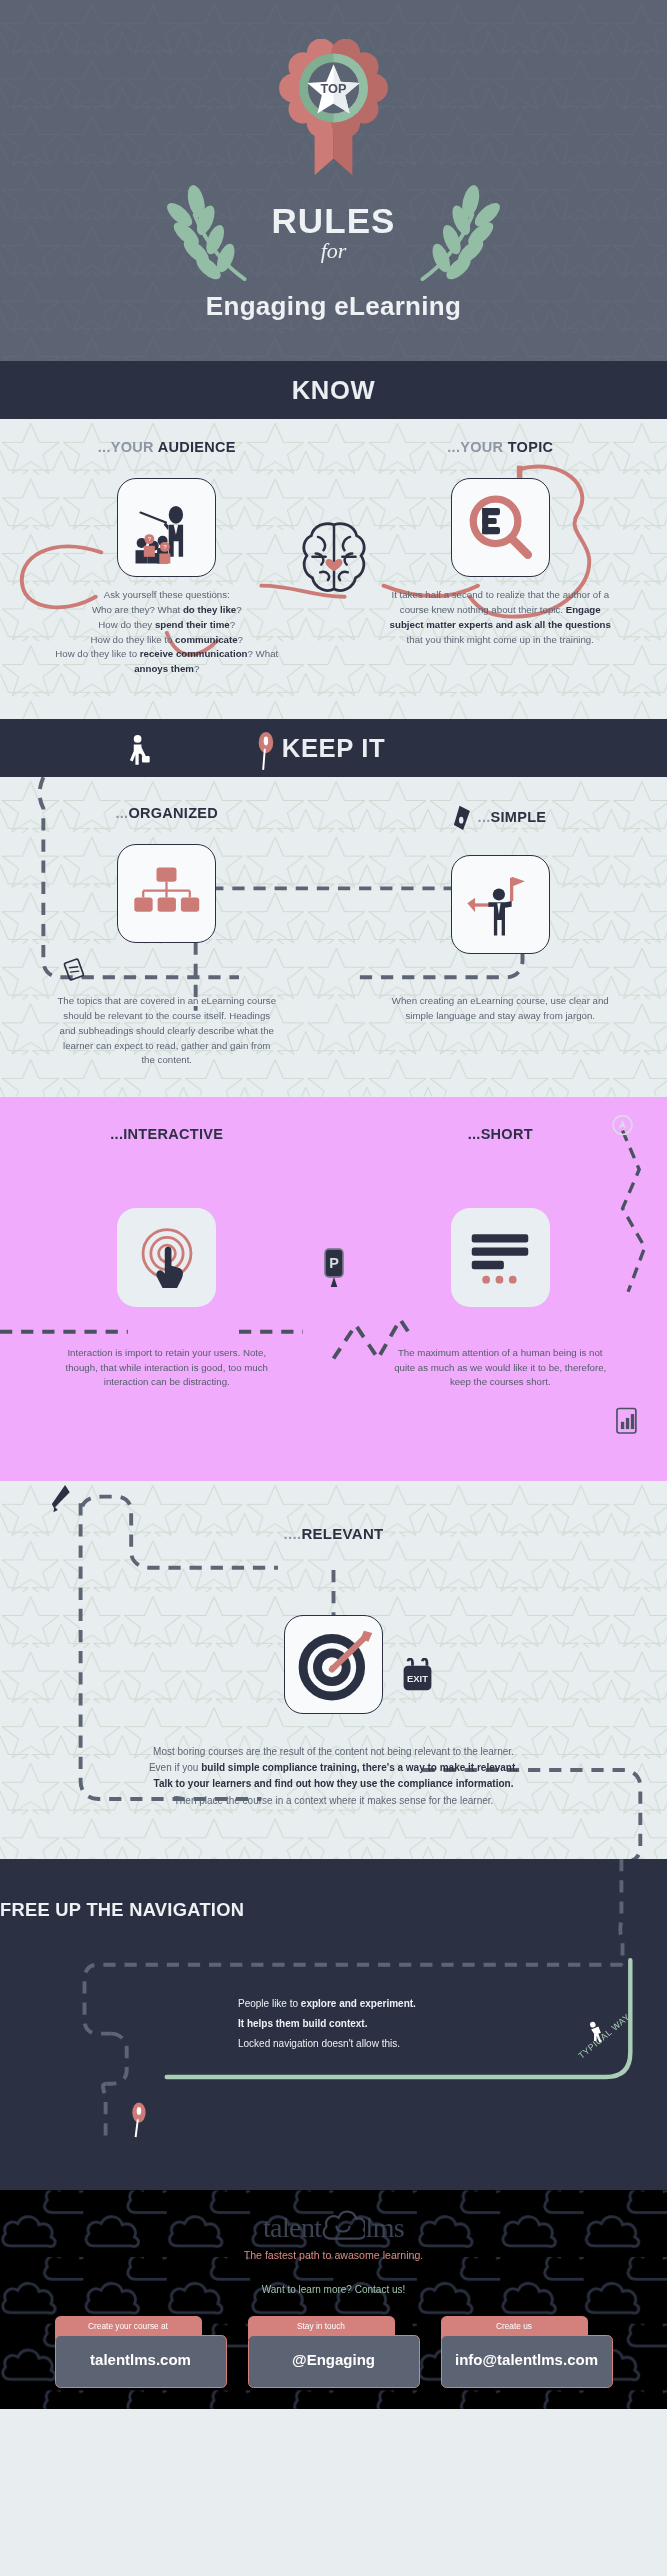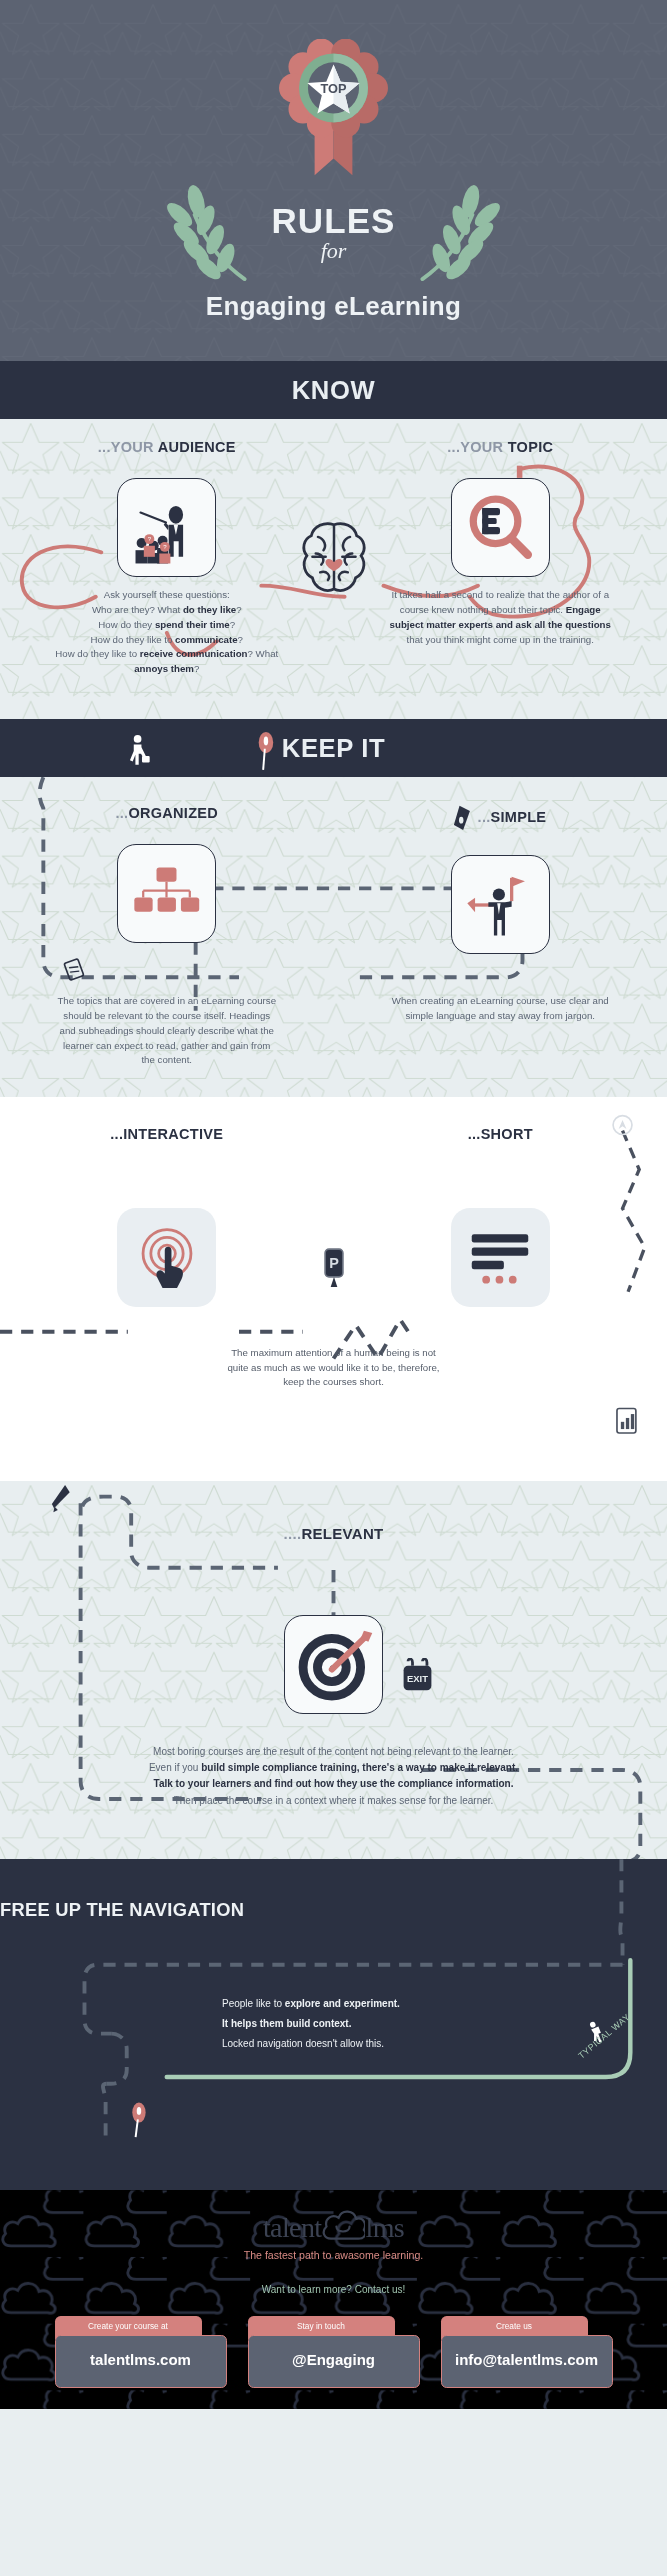--- a/index.html
+++ b/index.html
@@ -47,21 +47,21 @@
   }
   .banner h2 {
     font-size:25.6px; font-weight:bold; letter-spacing:0.6px;
     color:#e9eef2; text-transform:uppercase;
   }
   .banner .walker { position:absolute; left:127px; top:14.5px; }
   .banner .pin { position:absolute; left:257px; top:13.3px; }
 
   
   .sect-light { position:relative; background:#e8eef0; }
-  .sect-dark  { position:relative; background:#ffffff; }
+  .sect-dark  { position:relative; background:#f0abfc; }
   .sect-navy  { position:relative; background:#2b3142; }
 
   .cols { position:relative; z-index:3; display:flex; }
   .col { flex:1 1 50%; text-align:center; }
 
   .sub {
     font-size:14.5px; font-weight:bold; letter-spacing:0.3px;
     color:#2b3142; text-transform:uppercase;
   }
   .sub .dots { color:#8e97a6; font-weight:bold; }
@@ -81,21 +81,21 @@
     display:flex; align-items:center; justify-content:center;
     margin:0 auto; position:relative; z-index:4;
   }
   .tile.plain { border:none; background:#e9eef2; }
 
   
   .nav-h2 {
     text-align:left; font-size:18.3px; font-weight:bold;
     color:#eef2f5; letter-spacing:0.3px; padding-top:40px;
   }
-  .nav-text { color:#eef2f5; font-size:10px; line-height:2.0; }
+  .nav-text { color:#eef2f5; font-size:10px; line-height:2.0;margin-left:16px; }
   .nav-text b { font-weight:bold; }
 
   
   .foot { position:relative; background:#000; padding-top:20px; }
   .logo-row {
     display:flex; align-items:center; justify-content:center;
     gap:1.1px; position:relative; z-index:3;
   }
   .logo-word { font-size:28px; color:#3b4252; font-weight:normal;
     font-family:"Liberation Serif", serif; letter-spacing:-0.6px; }
@@ -440,20 +440,23 @@
     <div style="position:absolute;left:50%;transform:translateX(-50%);top:151px;z-index:5">
       <svg width="24.5" height="50" viewBox="0 0 44 90">
         <rect x="6" y="2" width="32" height="50" rx="7" fill="#2b3142" stroke="#6b7280" stroke-width="3"></rect>
         <text x="22" y="36" text-anchor="middle" font-size="26" font-weight="bold" font-family="Liberation Sans, sans-serif" fill="#d8dde3">P</text>
         <path d="M22 52 L16 70 L28 70 Z" fill="#2b3142"></path>
       </svg>
     </div>
 
     <div class="cols" style="position:relative; z-index:6; margin-top:39px;">
       <div class="col">
+        <div class="para dim" style="max-width:217px">Interaction is import to retain your users. Note, though, that while interaction is good, too much interaction can be distracting.</div>
+      </div>
+      <div class="col">
         <div class="para dim" style="max-width:217px">The maximum attention of a human being is not quite as much as we would like it to be, therefore, keep the courses short.</div>
       </div>
     </div>
   </section>
 
   <section class="sect-light" style="height:378px;">
     <svg class="starbg" width="667" height="378" viewBox="0 0 1200 680">
       <rect width="1200" height="680" fill="url(#starsLight)" opacity="0.55"></rect>
     </svg>
 

